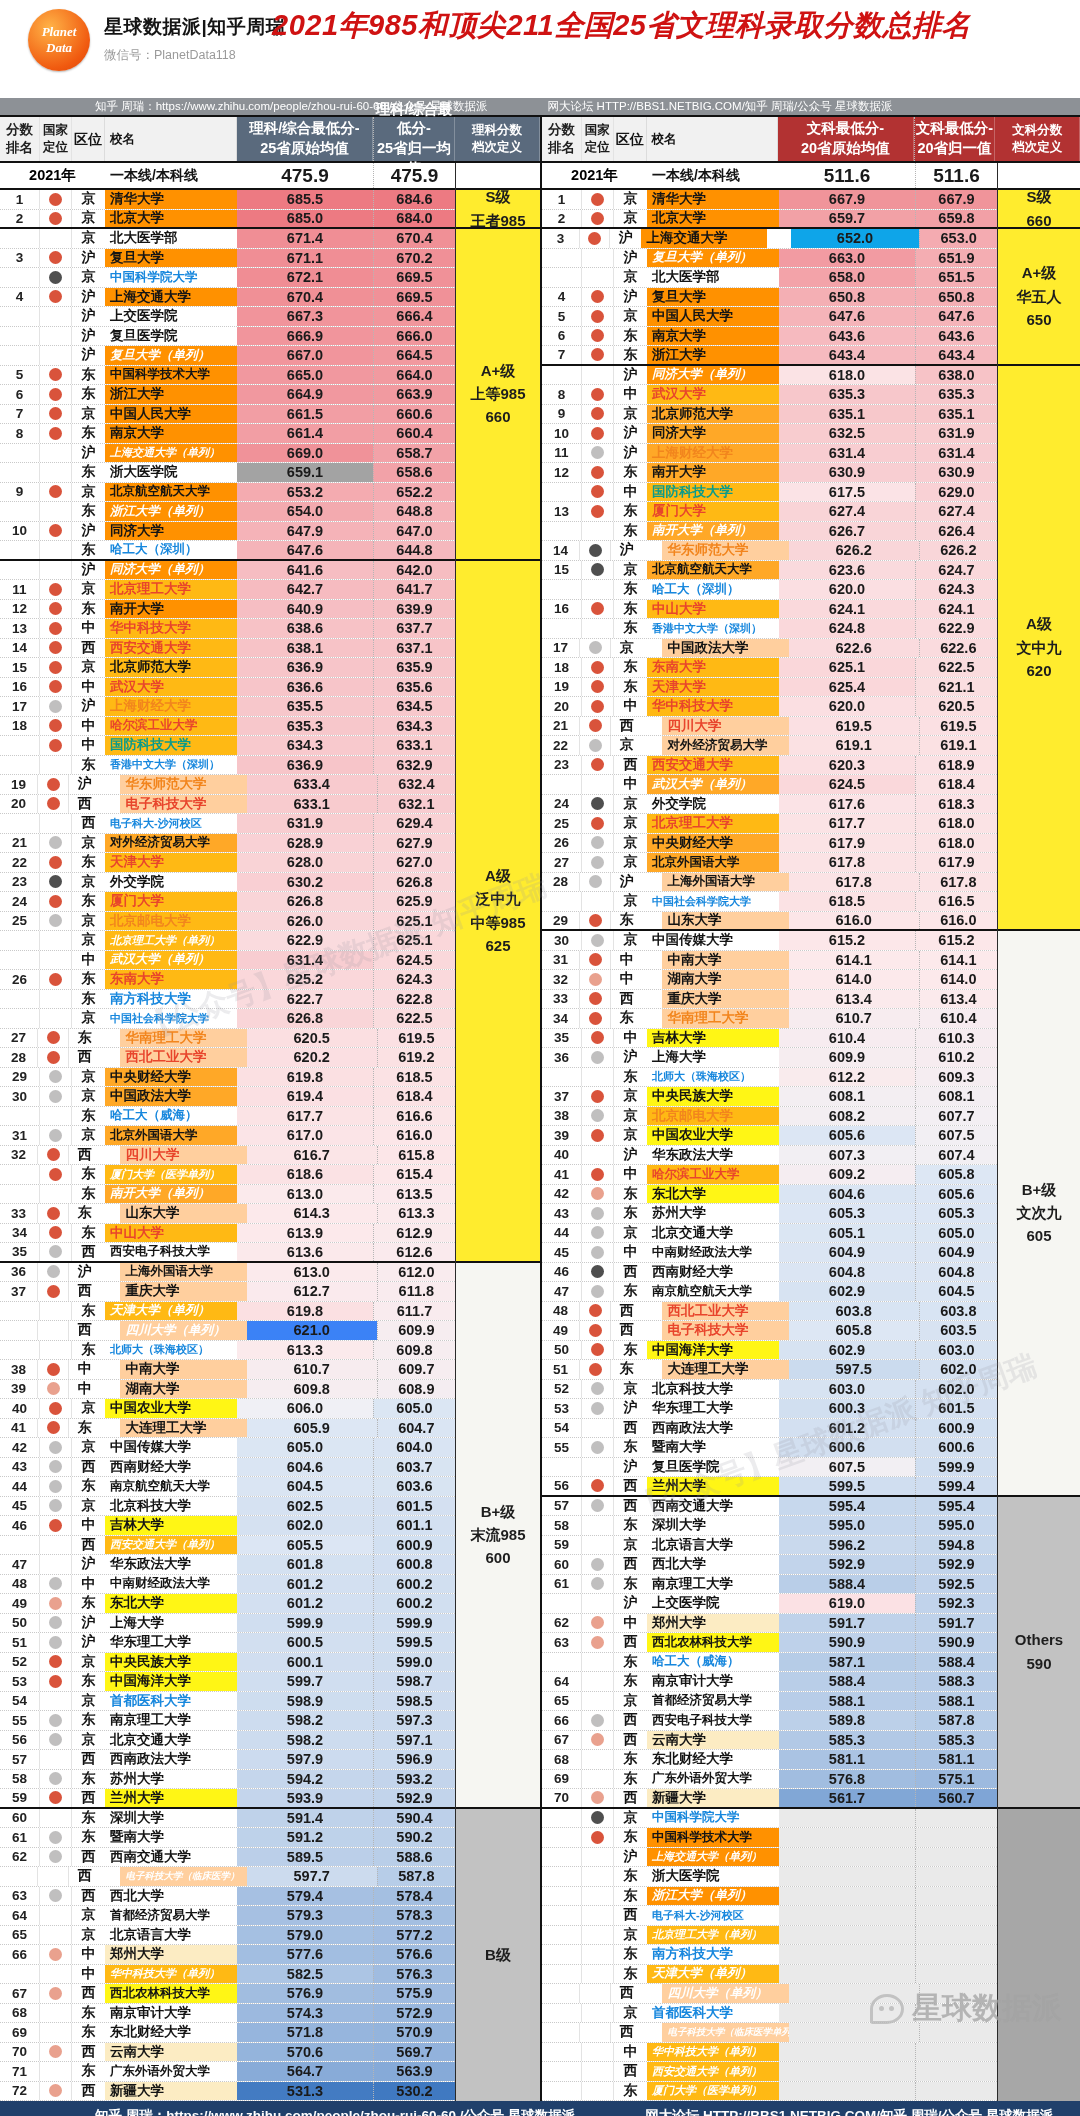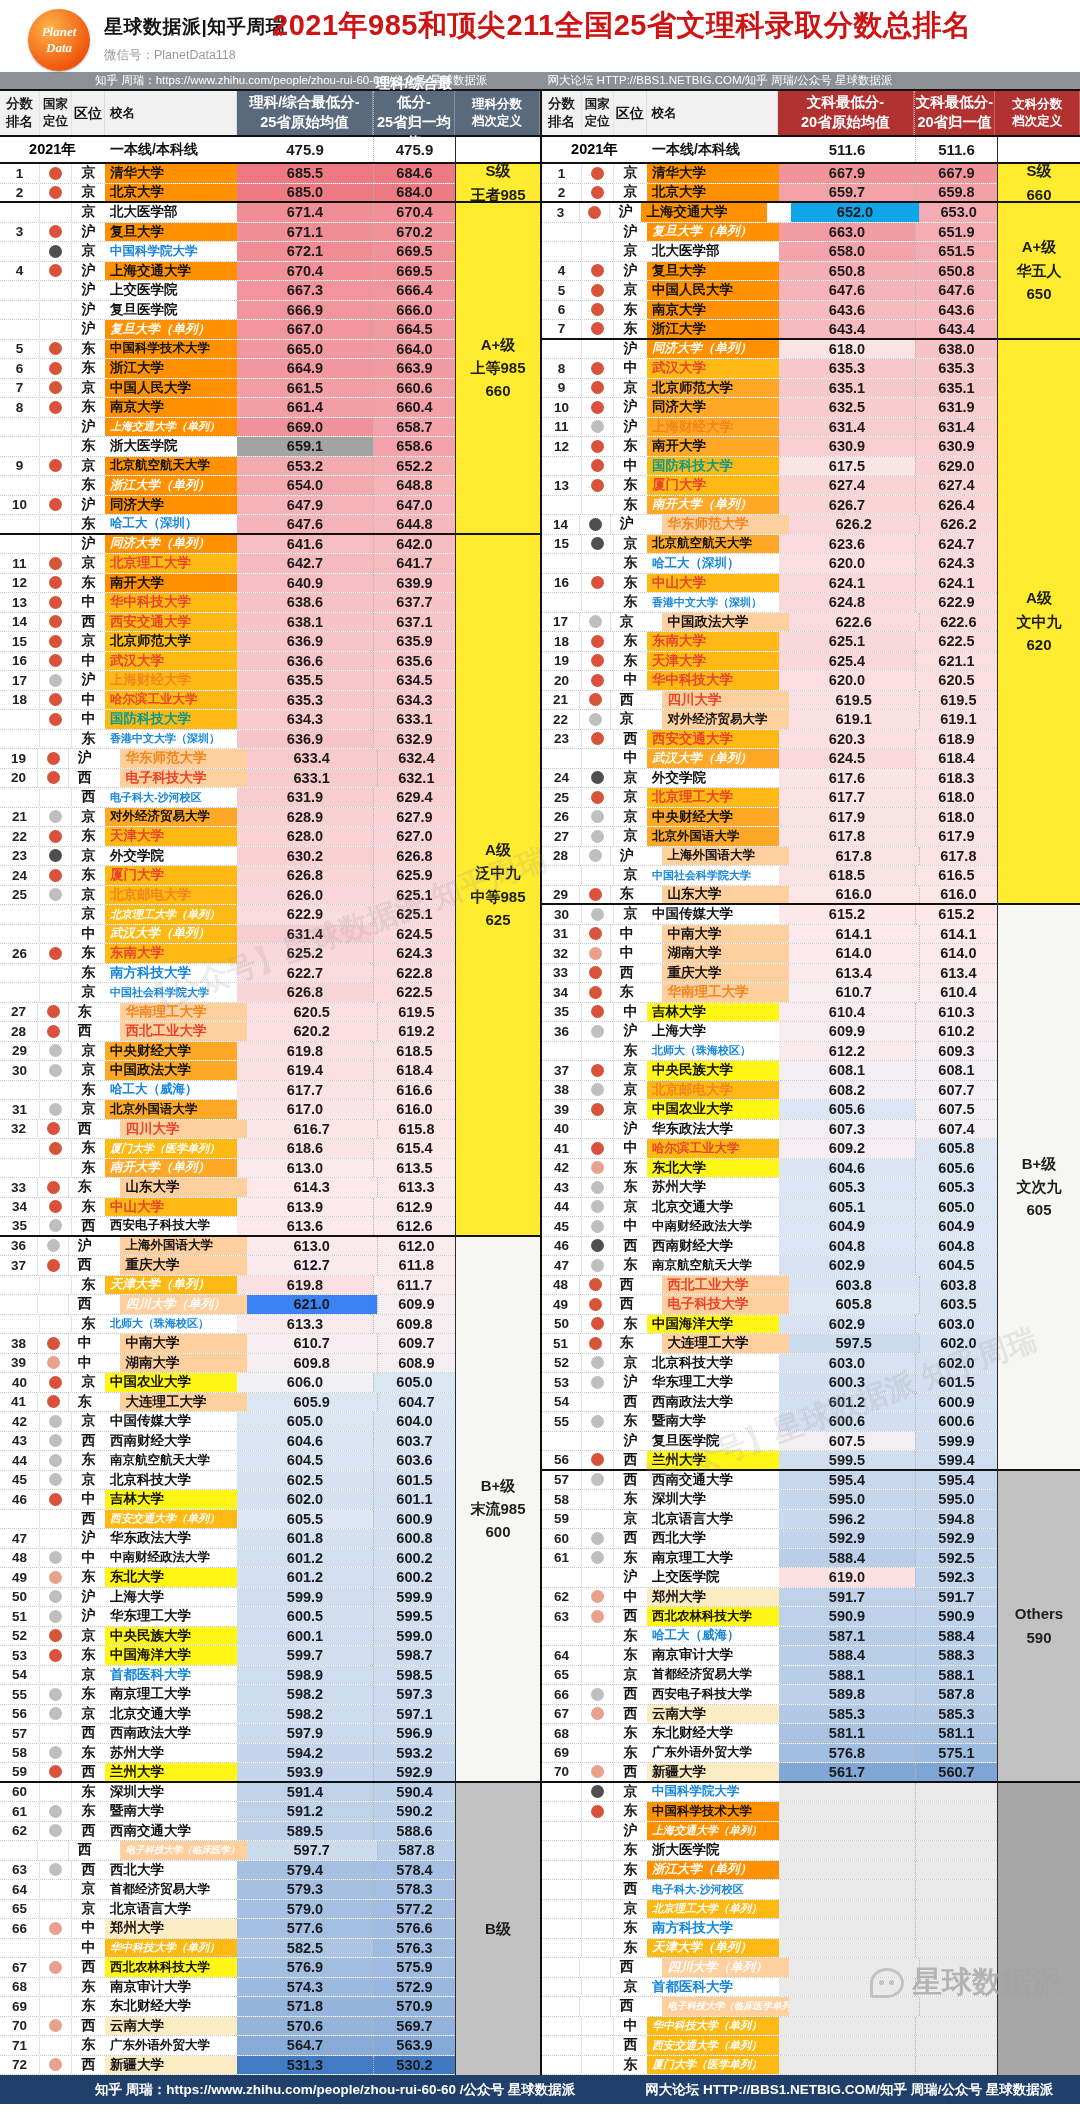--- a/index.html
+++ b/index.html
@@ -1,31 +1,31 @@
 <!DOCTYPE html>
 <html><head>
 <meta charset="utf-8">
 <style>
   * { margin:0; padding:0; box-sizing:border-box; }
   html,body { background:#fff; }
   body { font-family:"Liberation Sans", sans-serif; }
   .page { position:relative; width:1080px; height:2116px; background:#fff; overflow:hidden; }
 
   
-  .top-band { position:relative; height:72px; background:#fff; display:flex; align-items:flex-start; }
+  .top-band { position:relative; height:98px; background:#fff; display:flex; align-items:flex-start; }
   .logo { width:62px; height:62px; margin:9px 0 0 28px; border-radius:50%;
           background:radial-gradient(circle at 35% 30%, #ffb347, #f0590f 70%, #d8430a);
           color:#fff; font-style:italic; font-weight:bold; font-size:13px;
           display:flex; flex-direction:column; align-items:center; justify-content:center; line-height:1.25;
           font-family:"Liberation Serif", serif; box-shadow:0 1px 2px rgba(0,0,0,.3); }
   .brand { margin:14px 0 0 14px; width:168px; }
   .brand-name { font-size:19px; font-weight:bold; color:#141414; letter-spacing:.5px; white-space:nowrap; }
   .brand-wechat { margin-top:7px; font-size:12.5px; color:#9a9a9a; white-space:nowrap; }
   .title-block { flex:1; padding-top:6px; }
-  .main-title { font-size:29px; font-weight:bold; color:#cf1212; white-space:nowrap; letter-spacing:.5px; }
+  .main-title { font-size:29px; font-weight:bold; color:#cf1212; white-space:nowrap; letter-spacing:.5px;font-style:italic; }
   .sub { margin-top:3px; text-align:center; padding-left:120px; }
   .sub .note { font-size:17px; color:#6e5f5f; font-family:"Liberation Serif", serif; }
   .sub .date { font-size:24px; font-weight:bold; color:#c81414; margin-left:10px; }
 
   
   .link-bar { height:17px; background:#8d9196; color:#fff; font-size:11.5px; display:flex;
               align-items:center; white-space:nowrap; }
   .link-bar span:first-child { margin-left:95px; }
   .link-bar span:last-child { margin-left:60px; }
   .footer-bar { height:29px; background:#20406b; color:#fff; font-size:13.5px; font-weight:bold;
@@ -60,21 +60,21 @@
   .c-name { width:132px; } .c-s1 { width:136px; } .c-s2 { width:82px; }
   .cell { display:flex; align-items:center; justify-content:center; overflow:hidden; }
   .c-rank { font-size:13.5px; font-weight:bold; color:#222; border-right:1px solid #e3e3e3; }
   .c-dot  { border-right:1px solid #e3e3e3; }
   .c-loc  { font-size:14px; font-weight:bold; color:#141414; }
   .c-name { justify-content:flex-start; padding-left:5px; font-weight:bold; color:#141414; white-space:nowrap; }
   .c-s1, .c-s2 { font-size:14.5px; font-weight:bold; color:#1a1a1a; }
   .c-s2 { border-left:1px dotted #b5b5b5; }
   .row.baseline .c-yl { width:105px; font-size:14.5px; }
   .row.baseline .c-name { font-size:14px; }
-  .row.baseline .c-s1, .row.baseline .c-s2 { font-size:15px; }
+  .row.baseline .c-s1, .row.baseline .c-s2 { font-size:19px; }
 
   .dot { width:13px; height:13px; border-radius:50%; }
   .dot-r  { background:#d9533b; } .dot-lr { background:#e9a18e; }
   .dot-g  { background:#c0bfbf; } .dot-dg { background:#4f4f4f; }
 
   .bg-o1 { background:#ff9100; } .bg-o2 { background:#ffa827; } .bg-g { background:#ffb914; }
   .bg-p  { background:#ffcf9e;margin-left:20px; } .bg-y  { background:#fff615; } .bg-c { background:#fcecc3; }
   .tx-r { color:#e8452c; } .tx-b { color:#1787dd; } .tx-t { color:#0b9b8a; }
   .tx-o { color:#f2851d; } .tx-wi { color:#fff; font-style:italic; }
 

